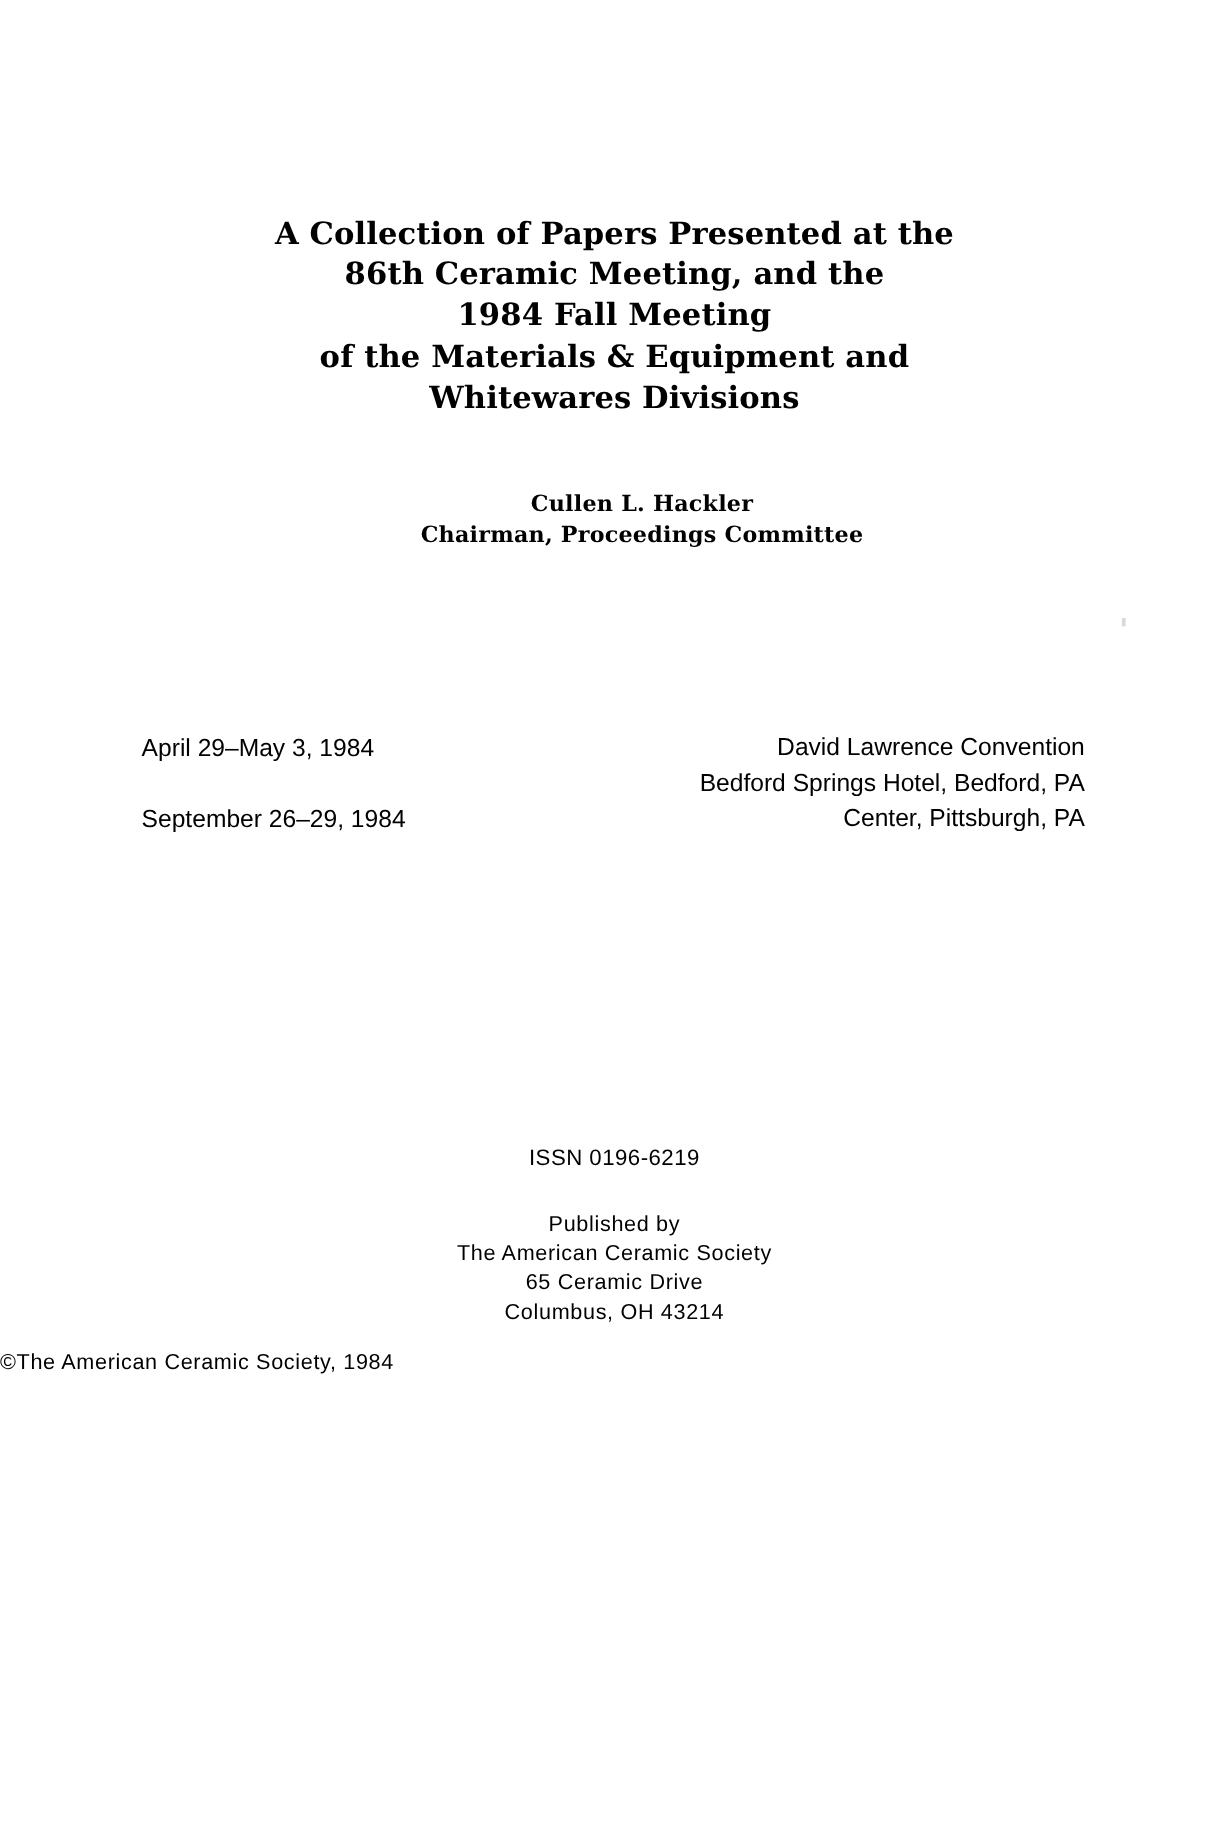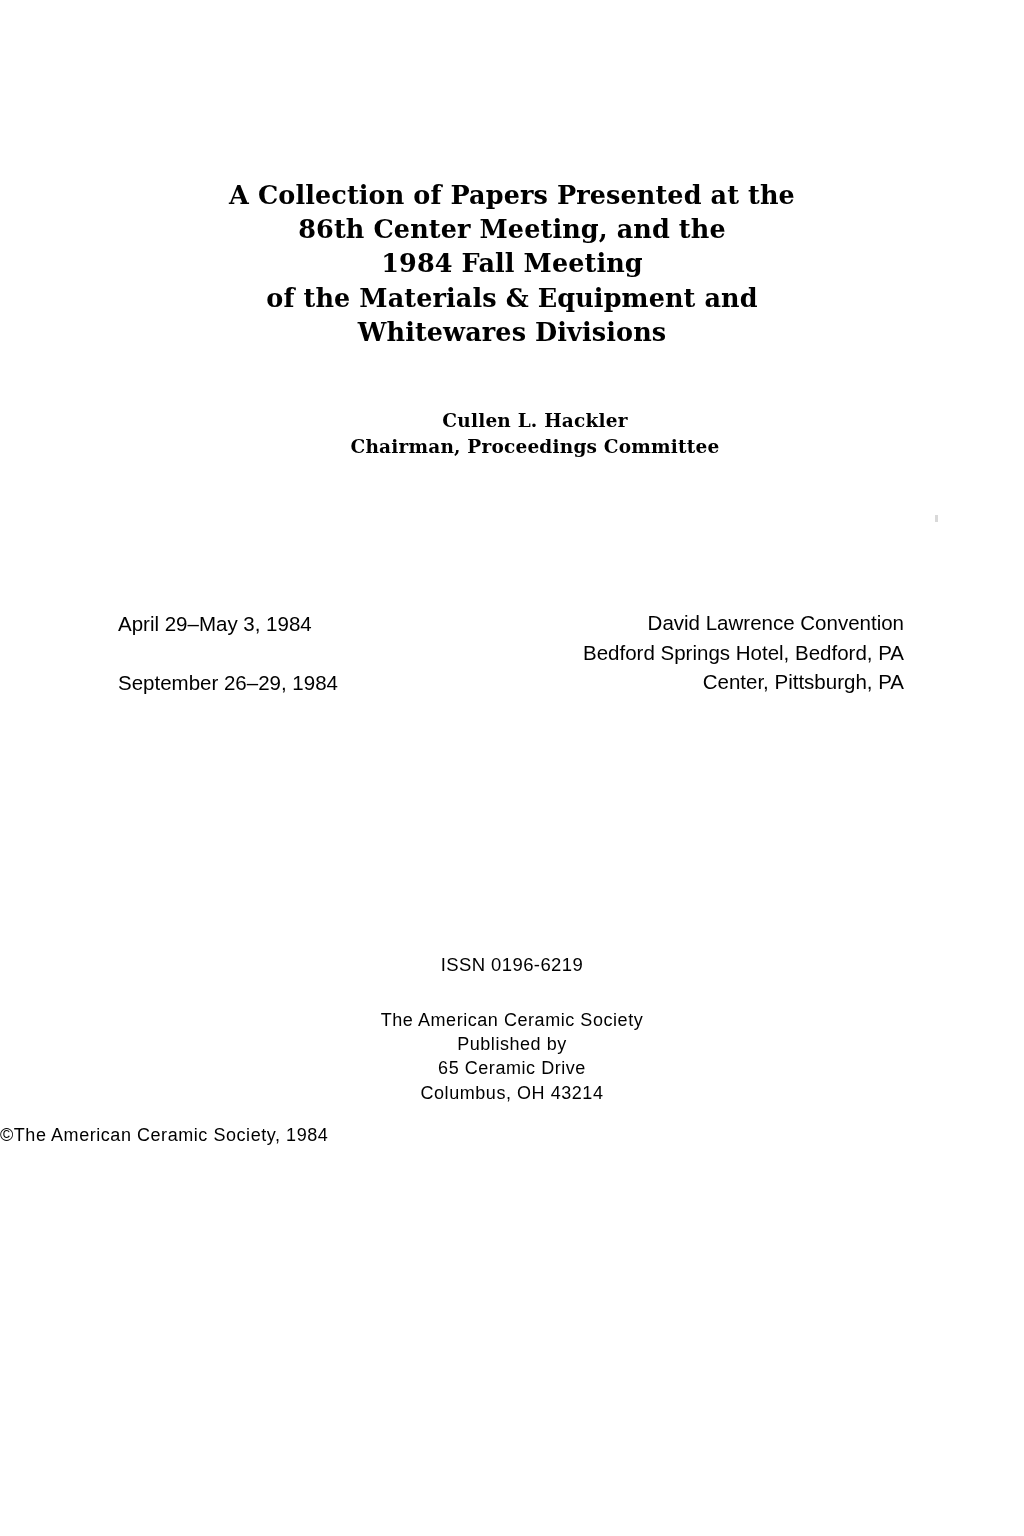--- a/index.html
+++ b/index.html
@@ -136,21 +136,21 @@
     white-space: nowrap;
   }
 </style>
 </head>
 <body>
 
 <div id="page">
 
   <div class="title-block">
     <div class="title-line">A Collection of Papers Presented at the</div>
-    <div class="title-line">86th Center Meeting, and the</div>
+    <div class="title-line">86th Ceramic Meeting, and the</div>
     <div class="title-line">1984 Fall Meeting</div>
     <div class="title-line">of the Materials &amp; Equipment and</div>
     <div class="title-line">Whitewares Divisions</div>
   </div>
 
   <div class="author-block">
     <div class="author-line">Cullen L. Hackler</div>
     <div class="author-line">Chairman, Proceedings Committee</div>
   </div>
 
@@ -165,21 +165,21 @@
     <div class="meeting-col venues-col">
       <div class="meeting-line">David Lawrence Convention</div>
       <div class="meeting-line">Bedford Springs Hotel, Bedford, PA</div>
       <div class="meeting-line">Center, Pittsburgh, PA</div>
     </div>
   </div>
 
   <div class="issn">ISSN 0196-6219</div>
 
   <div class="publisher-block">
+    <div class="publisher-line">Published by</div>
     <div class="publisher-line">The American Ceramic Society</div>
-    <div class="publisher-line">Published by</div>
     <div class="publisher-line">65 Ceramic Drive</div>
     <div class="publisher-line">Columbus, OH 43214</div>
   </div>
 
   <div class="copyright">©The American Ceramic Society, 1984</div>
 
 </div>
 
 </body></html>

